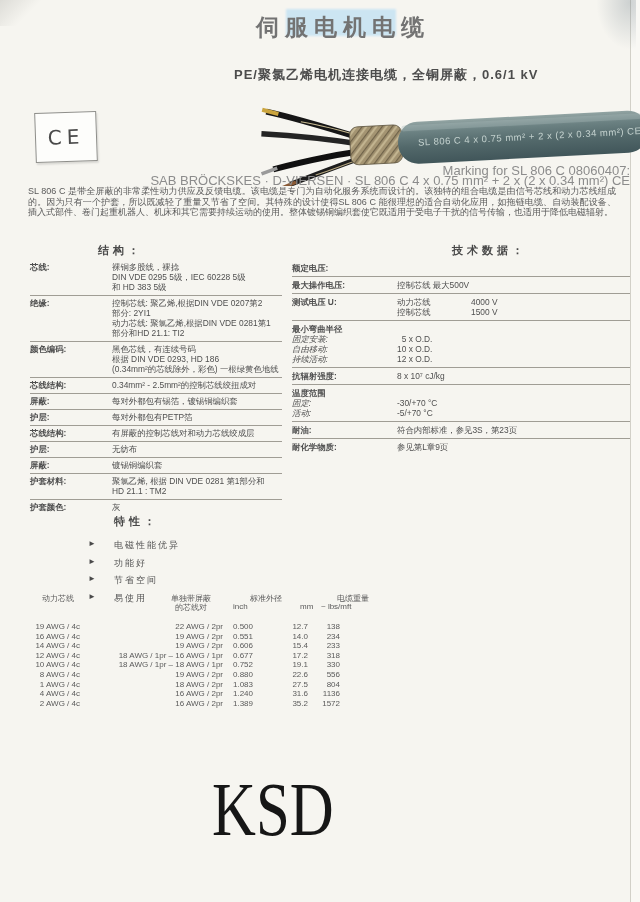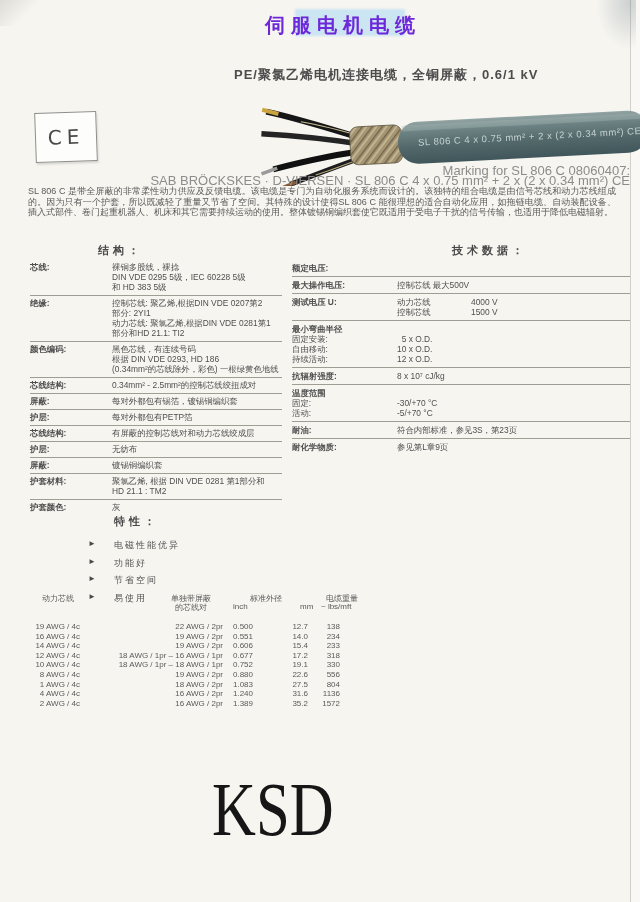--- a/index.html
+++ b/index.html
@@ -12,21 +12,21 @@
   .edge-strip { position:absolute; left:631px; top:0; width:9px; height:902px; background:#f9f8f4; }
   .edge-line  { position:absolute; left:630px; top:0; width:1px; height:902px; background:#d2d0c8; }
   .smudge-tr  { position:absolute; right:4px; top:0; width:40px; height:50px;
                 background:radial-gradient(ellipse at 85% 5%, rgba(110,125,135,0.30), rgba(110,125,135,0) 70%); }
   .smudge-tl  { position:absolute; left:0; top:0; width:44px; height:26px;
                 background:linear-gradient(135deg, rgba(120,120,115,0.20), rgba(120,120,115,0) 60%); }
 
   
   .title-wrap { position:absolute; top:12px; left:0; width:100%; text-align:center; }
   .title { display:inline-block; position:relative; margin-left:46px;
-           font-size:20px; font-weight:bold; letter-spacing:6px; color:#6d28d9; }
+           font-size:23px; font-weight:bold; letter-spacing:6px; color:#737373; }
   .title-hl { position:absolute; left:30px; top:-3px; width:110px; height:27px;
               background:#c2e2f3; opacity:.8; filter:blur(1px); z-index:0; }
   .title-text { position:relative; z-index:1; }
 
   .subtitle { position:absolute; left:234px; top:66px; font-size:13px; font-weight:bold;
               letter-spacing:1px; color:#4c4c4c; }
 
   
   .ce-box { position:absolute; left:35px; top:112px; width:60px; height:48px;
             background:#fdfdfb; border:1px solid #8e8e8a; transform:rotate(-2deg);
@@ -54,21 +54,21 @@
   .slabel { width:82px; flex:none; font-weight:bold; }
   .svalue { flex:1; white-space:pre-line; }
 
   
   .ttable { position:absolute; left:292px; top:260px; width:338px; font-size:8.4px; line-height:10px; }
   .trow { display:flex; border-bottom:1px solid #a09d95; padding:2.5px 0 3.5px; }
   .trow:last-child { border-bottom:none; }
   .tlabel { width:105px; flex:none; font-weight:bold; }
   .tlabel-block { width:105px; flex:none; }
   .tlabel-main { font-weight:bold; }
-  .sub-italic { white-space:pre-line; }
+  .sub-italic { font-style:italic; white-space:pre-line; }
   .tvalue { flex:1; }
   .ml { white-space:pre-line; }
   .pre { white-space:pre; }
   .pad-line { padding-top:10px; }
   .tv-split { display:flex; }
   .sub-col { width:74px; flex:none; }
 
   
   .features { position:absolute; left:88px; top:514px; }
   .f-head { font-size:11px; font-weight:bold; letter-spacing:4px; margin:0 0 10px 26px; color:#484848; }
@@ -78,21 +78,21 @@
 
   
   .seltable { position:absolute; left:28px; top:588px; width:330px; font-size:8px; color:#5a5a5a; }
   .sh { position:absolute; white-space:pre; }
   .sh-power   { left:2px;   top:5px;  width:56px; text-align:center; }
   .sh-shield1 { left:128px; top:5px;  width:70px; text-align:center; }
   .sh-shield2 { left:128px; top:14px; width:70px; text-align:center; }
   .sh-od      { left:222px; top:5px; }
   .sh-inch    { left:205px; top:14px; }
   .sh-mm      { left:272px; top:14px; }
-  .sh-w1      { left:298px; top:5px; }
+  .sh-w1      { left:309px; top:5px; }
   .sh-w2      { left:293px; top:14px; }
   .selrows { position:absolute; left:0; top:34px; width:330px; }
   .selrow { display:flex; height:9.6px; line-height:9.6px; }
   .sc1 { width:52px;  text-align:right; }
   .sc2 { width:143px; text-align:right; }
   .sc3 { width:45px;  text-align:left; padding-left:10px; box-sizing:border-box; }
   .sc4 { width:40px;  text-align:right; }
   .sc5 { width:32px;  text-align:right; }
 
   .watermark { position:absolute; left:212px; top:768px;

